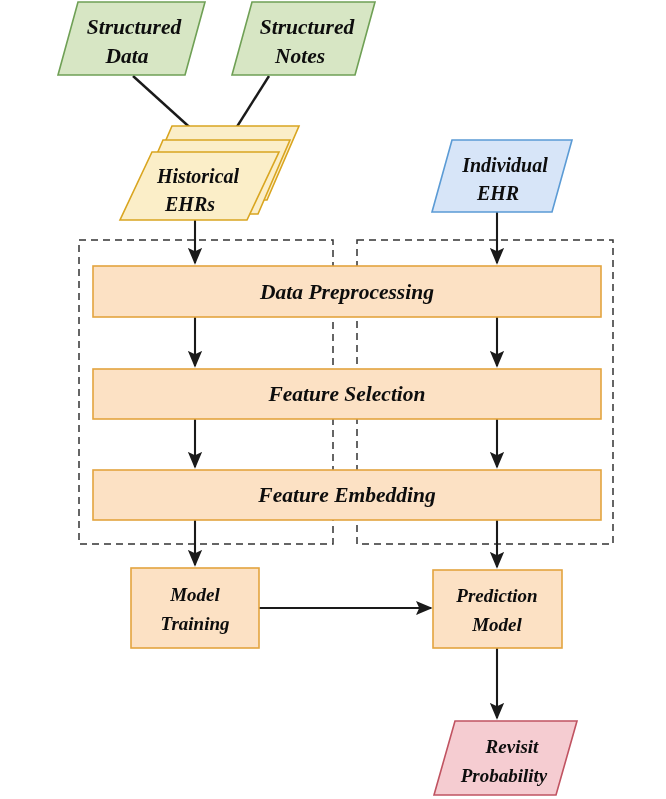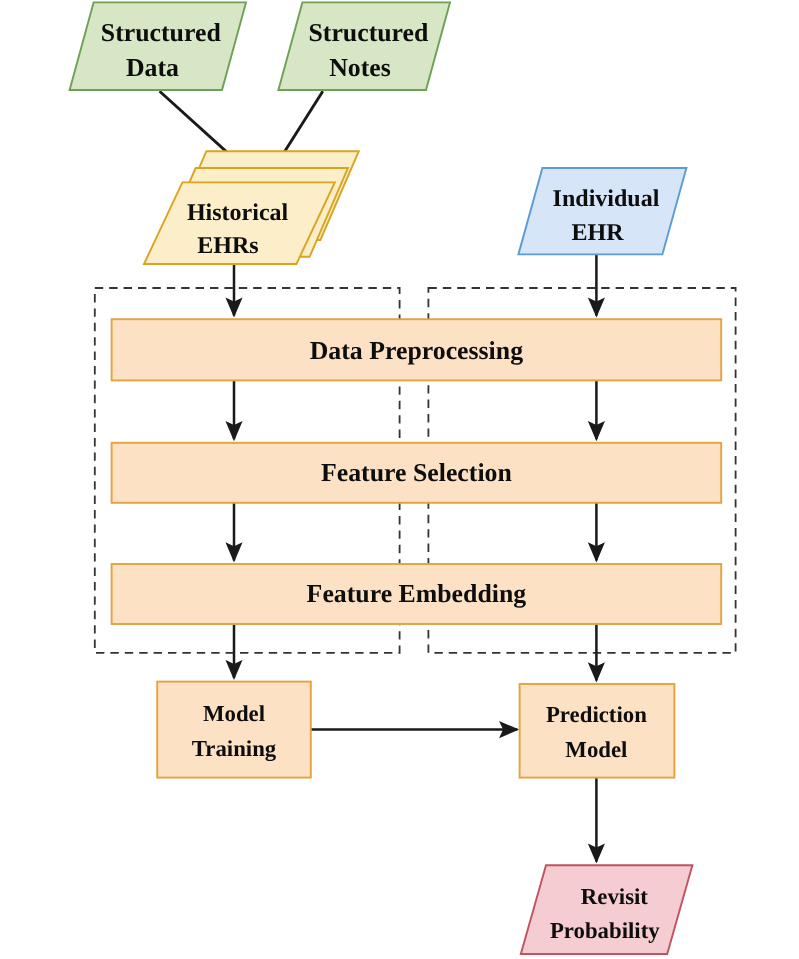--- a/index.html
+++ b/index.html
@@ -1,18 +1,18 @@
 <!DOCTYPE html>
 <html><head>
 <meta charset="utf-8">
 <style>
   html,body{margin:0;padding:0;background:#ffffff;}
   body{width:666px;height:799px;overflow:hidden;
        font-family:"Liberation Serif","DejaVu Serif",serif;}
-  #stage{position:relative;width:666px;height:799px;}
+  #stage{position:relative;width:666px;height:799px;font-style:italic;}
   svg{position:absolute;top:0;left:0;width:666px;height:799px;}
   .nodelabel{font-family:"Liberation Serif","DejaVu Serif",serif;
              font-weight:bold;fill:#0d0d0d;text-anchor:middle;}
   .lbl-22{font-size:21.5px;}
   .lbl-20{font-size:20px;}
   .lbl-19{font-size:19px;}
   .shape{stroke-width:1.6;}
   .dashbox{fill:none;stroke:#333333;stroke-width:1.5;stroke-dasharray:7 5;}
   .conn{stroke:#1a1a1a;stroke-width:2.1;fill:none;}
   .plainline{stroke:#1a1a1a;stroke-width:2.4;fill:none;}

